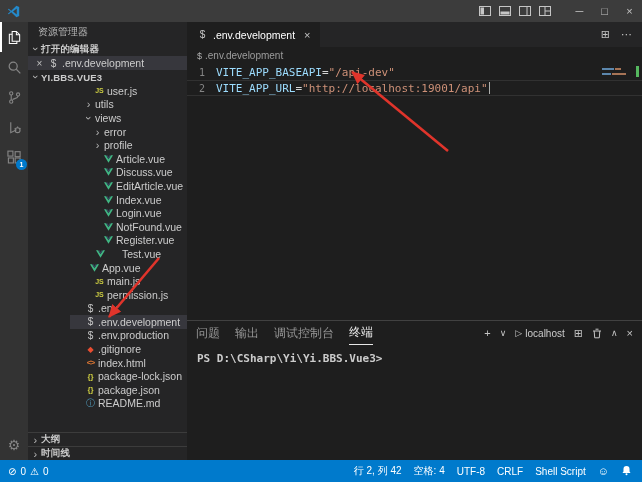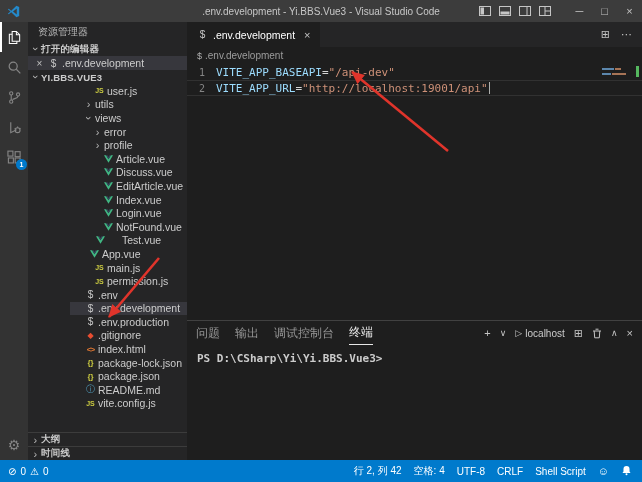--- a/index.html
+++ b/index.html
@@ -88,21 +88,20 @@
 </style>
 </head>
 <body>
 
 <div class="titlebar">
   <span class="tb-logo">
     <svg width="13" height="13" viewBox="0 0 16 16">
         <path d="M11.6 1 5.2 7 2.2 4.7 1 5.3l3.2 2.7L1 10.7l1.2.6 3-2.3 6.4 6 3.4-1.6V2.6L11.6 1zm.4 3.2v7.6L7.4 8 12 4.2z" fill="#2489ca"></path>
       </svg>
   </span>
-  <div class="tb-title">.env.development - Yi.BBS.Vue3 - Visual Studio Code</div>
   <div class="tb-controls">
     <span class="tb-btn">
       <svg width="12" height="10" viewBox="0 0 12 10">
           <rect x="0.5" y="0.5" width="11" height="9" fill="none" stroke="#c5c5c5"></rect>
           <rect x="1.5" y="1.5" width="3.5" height="7" fill="#c5c5c5"></rect>
         </svg>
     </span>
     <span class="tb-btn">
       <svg width="12" height="10" viewBox="0 0 12 10">
           <rect x="0.5" y="0.5" width="11" height="9" fill="none" stroke="#c5c5c5"></rect>
@@ -266,20 +265,30 @@
       <div class="tree-row" style="padding-left: 22px;">
         <span class="chev-gap"></span>
         <span class="ficon">
           <svg width="9" height="8" viewBox="0 0 12 10">
             <polygon points="0,0 6,10 12,0 9.2,0 6,5.4 2.8,0" fill="#41b883"></polygon>
             <polygon points="2.8,0 6,5.4 9.2,0 7.4,0 6,2.4 4.6,0" fill="#34495e"></polygon>
           </svg>
         </span>
         <span class="tree-label">NotFound.vue</span>
       </div>
+      <div class="tree-row" style="padding-left: 22px;">
+        <span class="chev-gap"></span>
+        <span class="ficon">
+          <svg width="9" height="8" viewBox="0 0 12 10">
+            <polygon points="0,0 6,10 12,0 9.2,0 6,5.4 2.8,0" fill="#41b883"></polygon>
+            <polygon points="2.8,0 6,5.4 9.2,0 7.4,0 6,2.4 4.6,0" fill="#34495e"></polygon>
+          </svg>
+        </span>
+        <span class="tree-label">Register.vue</span>
+      </div>
       <div class="tree-row" style=" gap: 14px;">
         <span class="chev-gap"></span>
         <span class="ficon">
           <svg width="9" height="8" viewBox="0 0 12 10">
             <polygon points="0,0 6,10 12,0 9.2,0 6,5.4 2.8,0" fill="#41b883"></polygon>
             <polygon points="2.8,0 6,5.4 9.2,0 7.4,0 6,2.4 4.6,0" fill="#34495e"></polygon>
           </svg>
         </span>
         <span class="tree-label">Test.vue</span>
       </div>
@@ -335,25 +344,20 @@
       </div>
       <div class="tree-row" style="padding-left: 4px;">
         <span class="chev-gap"></span>
         <span class="ficon i-json">{}</span>
         <span class="tree-label">package.json</span>
       </div>
       <div class="tree-row" style="padding-left: 4px;">
         <span class="chev-gap"></span>
         <span class="ficon i-md">ⓘ</span>
         <span class="tree-label">README.md</span>
-      </div>
-      <div class="tree-row" style="padding-left: 4px;">
-        <span class="chev-gap"></span>
-        <span class="ficon i-js">JS</span>
-        <span class="tree-label">vite.config.js</span>
       </div>
     </div>
 
   <div class="bottom-sections">
     <div class="section-header">
       <span class="chev">›</span>
       <span>大纲</span>
     </div>
     <div class="section-header">
       <span class="chev">›</span>

